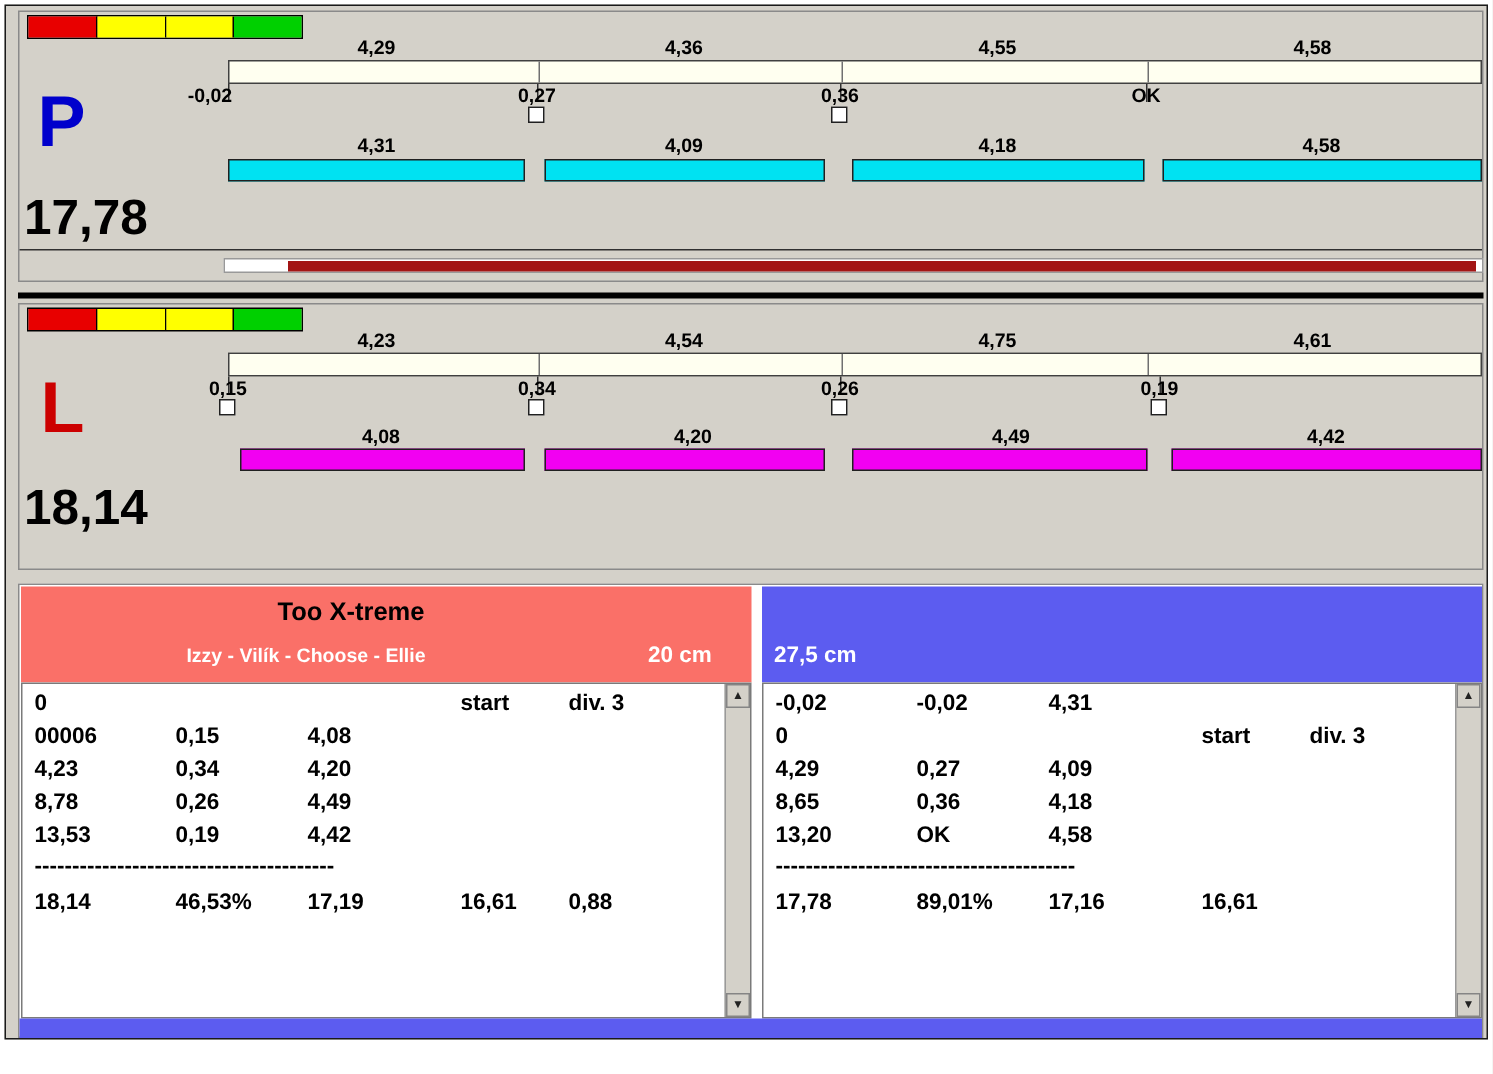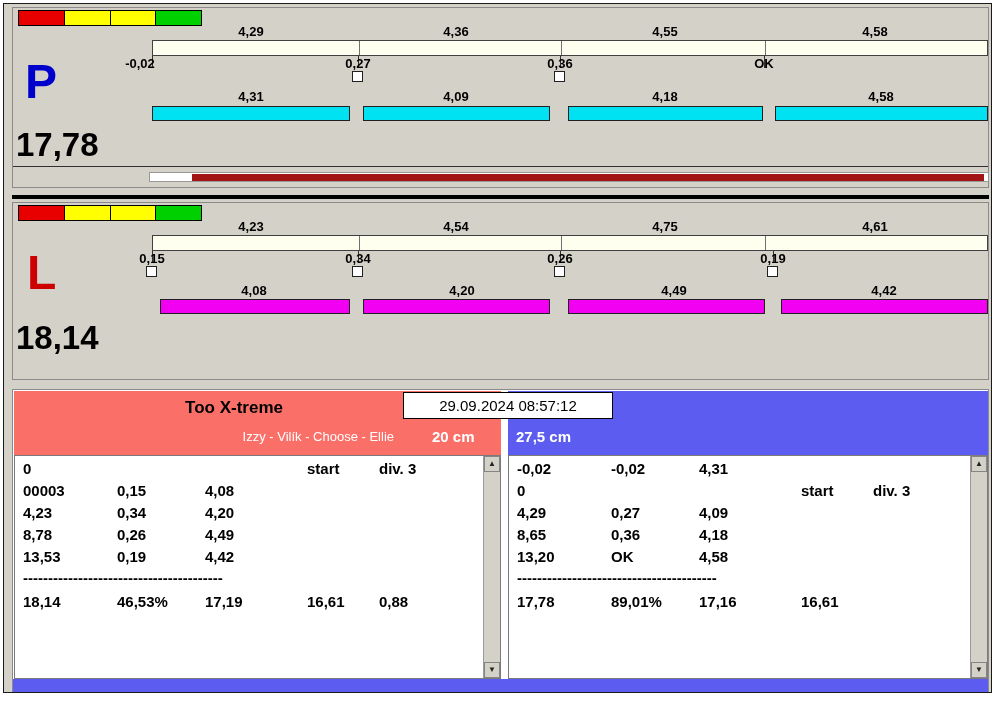--- a/index.html
+++ b/index.html
@@ -29,21 +29,21 @@
   .ptrack{position:absolute;left:136px;top:164px;width:840px;height:10px;background:#ffffff;border:1px solid #999}
   .pfill{position:absolute;left:42px;top:1px;width:792px;height:7px}
 
   
   .bottom{position:absolute;left:8px;top:385px;width:977px;height:303px;background:#ffffff;border:1px solid #8a8a8a}
   .team{position:absolute;top:1px;height:288px}
   .team.left{left:1px;width:487px}
   .team.right{left:495px;width:480px}
   .thead{position:absolute;left:0;top:0;width:100%;height:64px}
   .ttitle{position:absolute;top:7px;font-size:17px;font-weight:bold;color:#000;text-align:center}
-  .tsub{position:absolute;top:38px;font-size:13px;font-weight:normal;color:#fff;text-align:right}
+  .tsub{position:absolute;top:38px;font-size:13px;font-weight:bold;color:#fff;text-align:center}
   .theight{position:absolute;top:37px;font-size:15px;font-weight:bold;color:#fff}
   .tcontent{position:absolute;left:0;top:64px;width:100%;height:224px;background:#fff;border:1px solid #7a7a7a}
   .trow{position:absolute;left:0;width:100%;height:22px;font-size:15px;font-weight:bold;color:#000}
   .cc{position:absolute;white-space:nowrap}
   .c1{left:8px}.c2{left:102px}.c3{left:190px}.c4{left:292px}.c5{left:364px}
   .timestamp{position:absolute;left:390px;top:2px;width:210px;height:27px;background:#fff;border:1px solid #000;text-align:center;line-height:25px;font-size:15px;color:#000;z-index:5}
   .footer{position:absolute;left:0;top:289px;width:100%;height:13px}
 
   
   .sbar{position:absolute;right:0;top:0;width:17px;height:100%;background:#d4d1c9;border-left:1px solid #9a9a9a}
@@ -152,38 +152,37 @@
     <div class="seg" style="left: 350px; width: 187px; top: 96px; background-color: rgb(242, 0, 242);"></div>
     <div class="seg" style="left: 555px; width: 197px; top: 96px; background-color: rgb(242, 0, 242);"></div>
     <div class="seg" style="left: 768px; width: 207px; top: 96px; background-color: rgb(242, 0, 242);"></div>
 
     <div class="letter" style="left: 14px; top: 46px; color: rgb(204, 0, 0);">L</div>
     <div class="total" style="top:118px">18,14</div>
   </div>
 
   <div class="bottom">
 
-    <div class="timestamp">29.09.2024 08:57:12</div>
 
     <div class="team left">
       <div class="thead" style="background-color: rgb(250, 112, 104);">
         <div class="ttitle" style="left:0;width:440px">Too X-treme</div>
         <div class="tsub" style="left:0;width:380px">Izzy - Vilík - Choose - Ellie</div>
         <div class="theight" style="left:418px">20 cm</div>
       </div>
       <div class="tcontent">
         <div class="trow" style="top:4px">
           <span class="cc c1">0</span>
           <span class="cc c2"></span>
           <span class="cc c3"></span>
           <span class="cc c4">start</span>
           <span class="cc c5">div. 3</span>
         </div>
         <div class="trow" style="top:26px">
-          <span class="cc c1">00003</span>
+          <span class="cc c1">00006</span>
           <span class="cc c2">0,15</span>
           <span class="cc c3">4,08</span>
           <span class="cc c4"></span>
           <span class="cc c5"></span>
         </div>
         <div class="trow" style="top:48px">
           <span class="cc c1">4,23</span>
           <span class="cc c2">0,34</span>
           <span class="cc c3">4,20</span>
           <span class="cc c4"></span>

